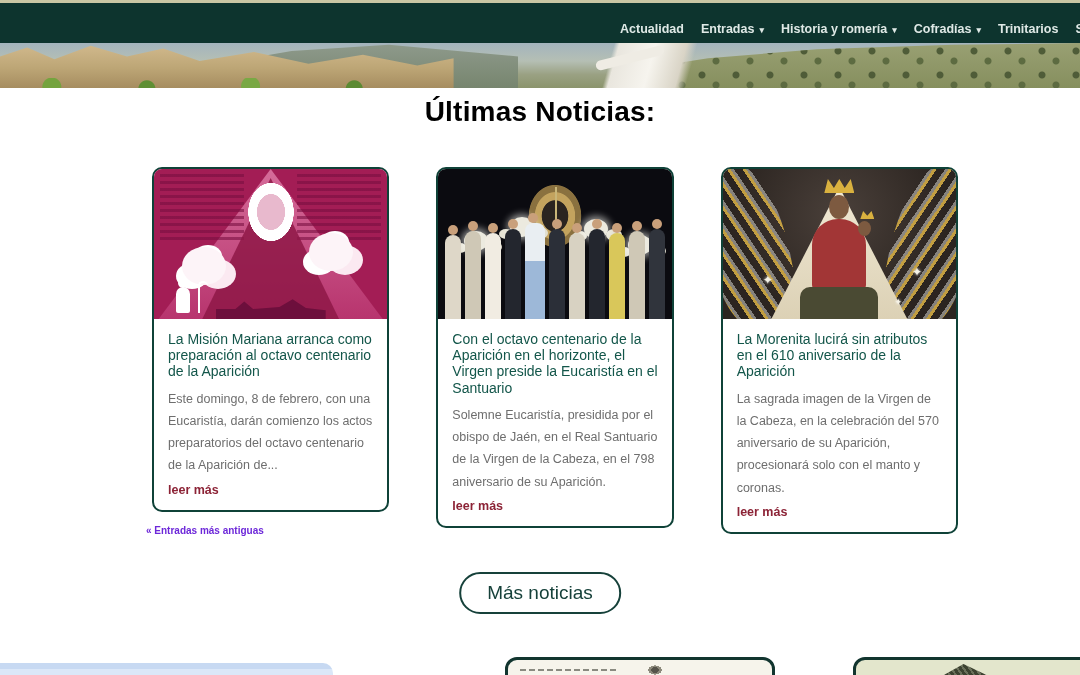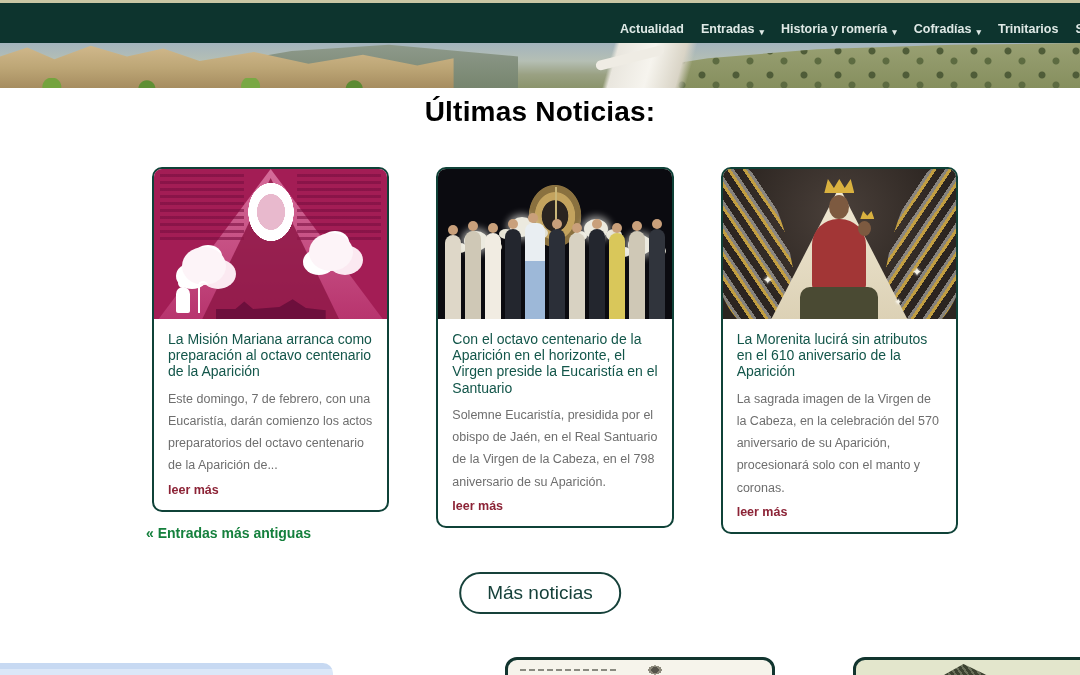--- a/index.html
+++ b/index.html
@@ -3,21 +3,21 @@
 <meta charset="utf-8">
 <style>
   html,body{margin:0;padding:0;background:#ffffff;}
   .page{position:relative;width:1080px;height:675px;overflow:hidden;background:#ffffff;
         font-family:"Liberation Sans",sans-serif;}
 
   
   .top-accent{position:absolute;top:0;left:0;right:0;height:3px;background:#c9c6a4;}
   .navbar{position:absolute;top:3px;left:0;right:0;height:40px;background:#0d342e;overflow:hidden;}
   .nav{position:absolute;left:620px;top:0;height:40px;display:flex;align-items:center;gap:17px;white-space:nowrap;}
-  .nav-item{display:flex;align-items:flex-end;gap:5px;color:#dfe9e6;font-size:12.5px;font-weight:700;cursor:pointer;flex:0 0 auto;margin-top:12px;}
+  .nav-item{display:flex;align-items:center;gap:5px;color:#dfe9e6;font-size:12.5px;font-weight:700;cursor:pointer;flex:0 0 auto;margin-top:12px;}
   .chev{font-size:9px;line-height:1;color:#dfe9e6;transform:translateY(1px);}
 
   
   .hero{position:absolute;top:43px;left:0;right:0;height:45px;overflow:hidden;
         background:linear-gradient(180deg,#a3b4bd 0%,#b5bfb4 40%,#9aa183 70%,#8b946c 100%);}
   .hero-mount{position:absolute;left:18%;top:0;width:30%;height:100%;
         background:linear-gradient(180deg,#8e9a8c,#77856e);
         clip-path:polygon(0 55%,30% 18%,60% 4%,100% 30%,100% 100%,0 100%);}
   .hero-buildings{position:absolute;left:0;top:0;width:42%;height:100%;
         background:
@@ -112,21 +112,21 @@
   .m-face{position:absolute;left:50%;top:26px;transform:translateX(-50%);width:20px;height:24px;
         background:#7d5a40;border-radius:50%;}
   .m-crown{position:absolute;left:50%;top:10px;transform:translateX(-50%);width:30px;height:14px;background:#d9b13f;
         clip-path:polygon(0 100%,12% 0,32% 65%,50% 0,68% 65%,88% 0,100% 100%);}
   .m-child-face{position:absolute;left:58%;top:52px;width:13px;height:15px;background:#7d5a40;border-radius:50%;}
   .m-child-crown{position:absolute;left:59%;top:42px;width:14px;height:8px;background:#d9b13f;
         clip-path:polygon(0 100%,20% 0,50% 60%,80% 0,100% 100%);}
   .m-star{position:absolute;color:#f5f2e6;text-shadow:0 0 3px #fff;font-size:12px;}
 
   
-  .older{position:absolute;left:146px;top:525px;font-size:14px;font-weight:700;color:#15803d;cursor:pointer;text-decoration:none;}
+  .older{position:absolute;left:146px;top:525px;font-size:10px;font-weight:700;color:#6d28d9;cursor:pointer;text-decoration:none;}
   .more-btn{position:absolute;left:50%;top:572px;transform:translateX(-50%);
         background:#fff;border:2px solid #16413a;border-radius:24px;color:#16413a;
         font-family:"Liberation Sans",sans-serif;font-size:19px;padding:8px 26px;cursor:pointer;}
 
   
   .widget-blue{position:absolute;left:0;top:663px;width:333px;height:20px;border-radius:0 10px 0 0;
         background:linear-gradient(180deg,#c7d9f2 0 6px,#dbe7f8 6px);}
   .widget-doc{position:absolute;left:505px;top:657px;width:270px;height:34px;box-sizing:border-box;
         border:3px solid #12352f;border-radius:12px;background:#f6f4eb;cursor:pointer;}
   .doc-line{position:absolute;left:12px;top:9px;width:98px;height:2px;
@@ -193,21 +193,21 @@
         <div class="p-cloak"></div>
         <div class="p-halo"></div>
         <div class="p-bloom left"></div>
         <div class="p-bloom right"></div>
         <div class="p-fig"></div>
         <div class="p-crosier"></div>
         <div class="p-town"></div>
       </div>
       <div class="card-body">
         <h3 class="card-title">La Misión Mariana arranca como preparación al octavo centenario de la Aparición</h3>
-        <p class="card-excerpt">Este domingo, 7 de febrero, con una Eucaristía, darán comienzo los actos preparatorios del octavo centenario de la Aparición de...</p>
+        <p class="card-excerpt">Este domingo, 8 de febrero, con una Eucaristía, darán comienzo los actos preparatorios del octavo centenario de la Aparición de...</p>
         <a class="read-more">leer más</a>
       </div>
     </article>
 
     <article class="card">
       <div class="card-img img-group">
         <div class="g-virgin"></div>
         <span class="g-flower" style="left:26px;top:62px;"></span>
         <span class="g-flower" style="left:72px;top:48px;"></span>
         <span class="g-flower" style="right:64px;top:50px;"></span>

